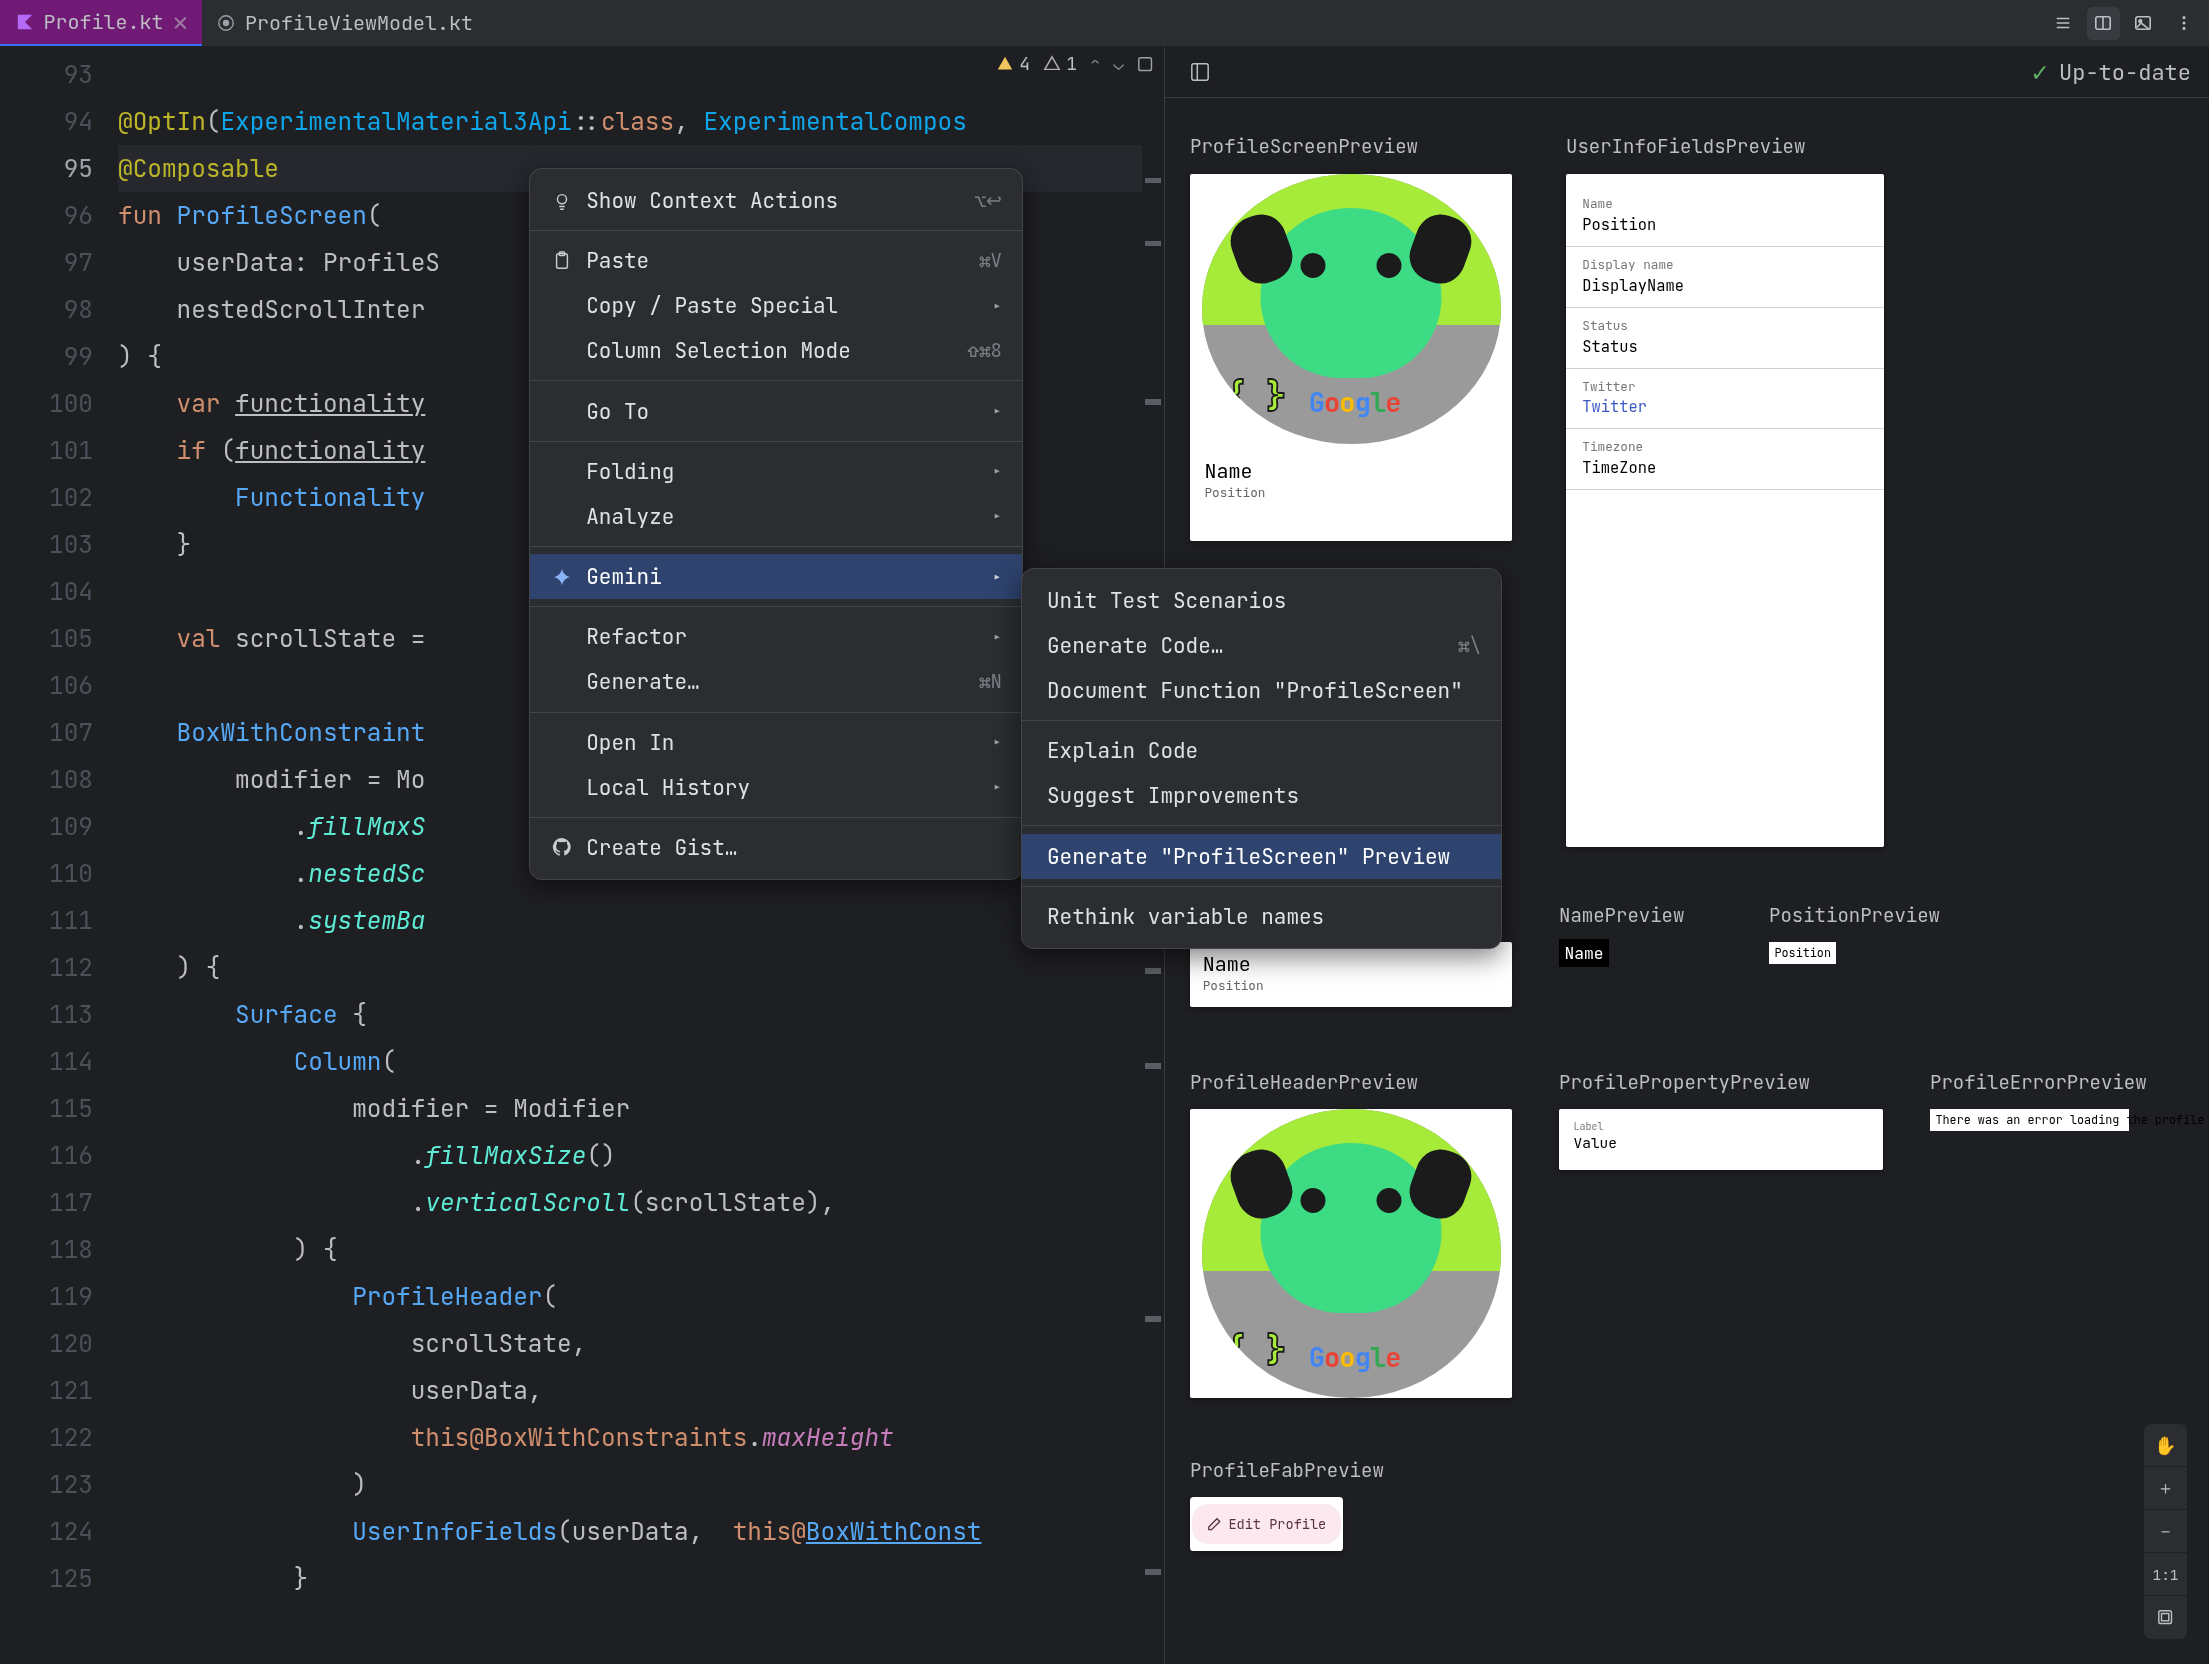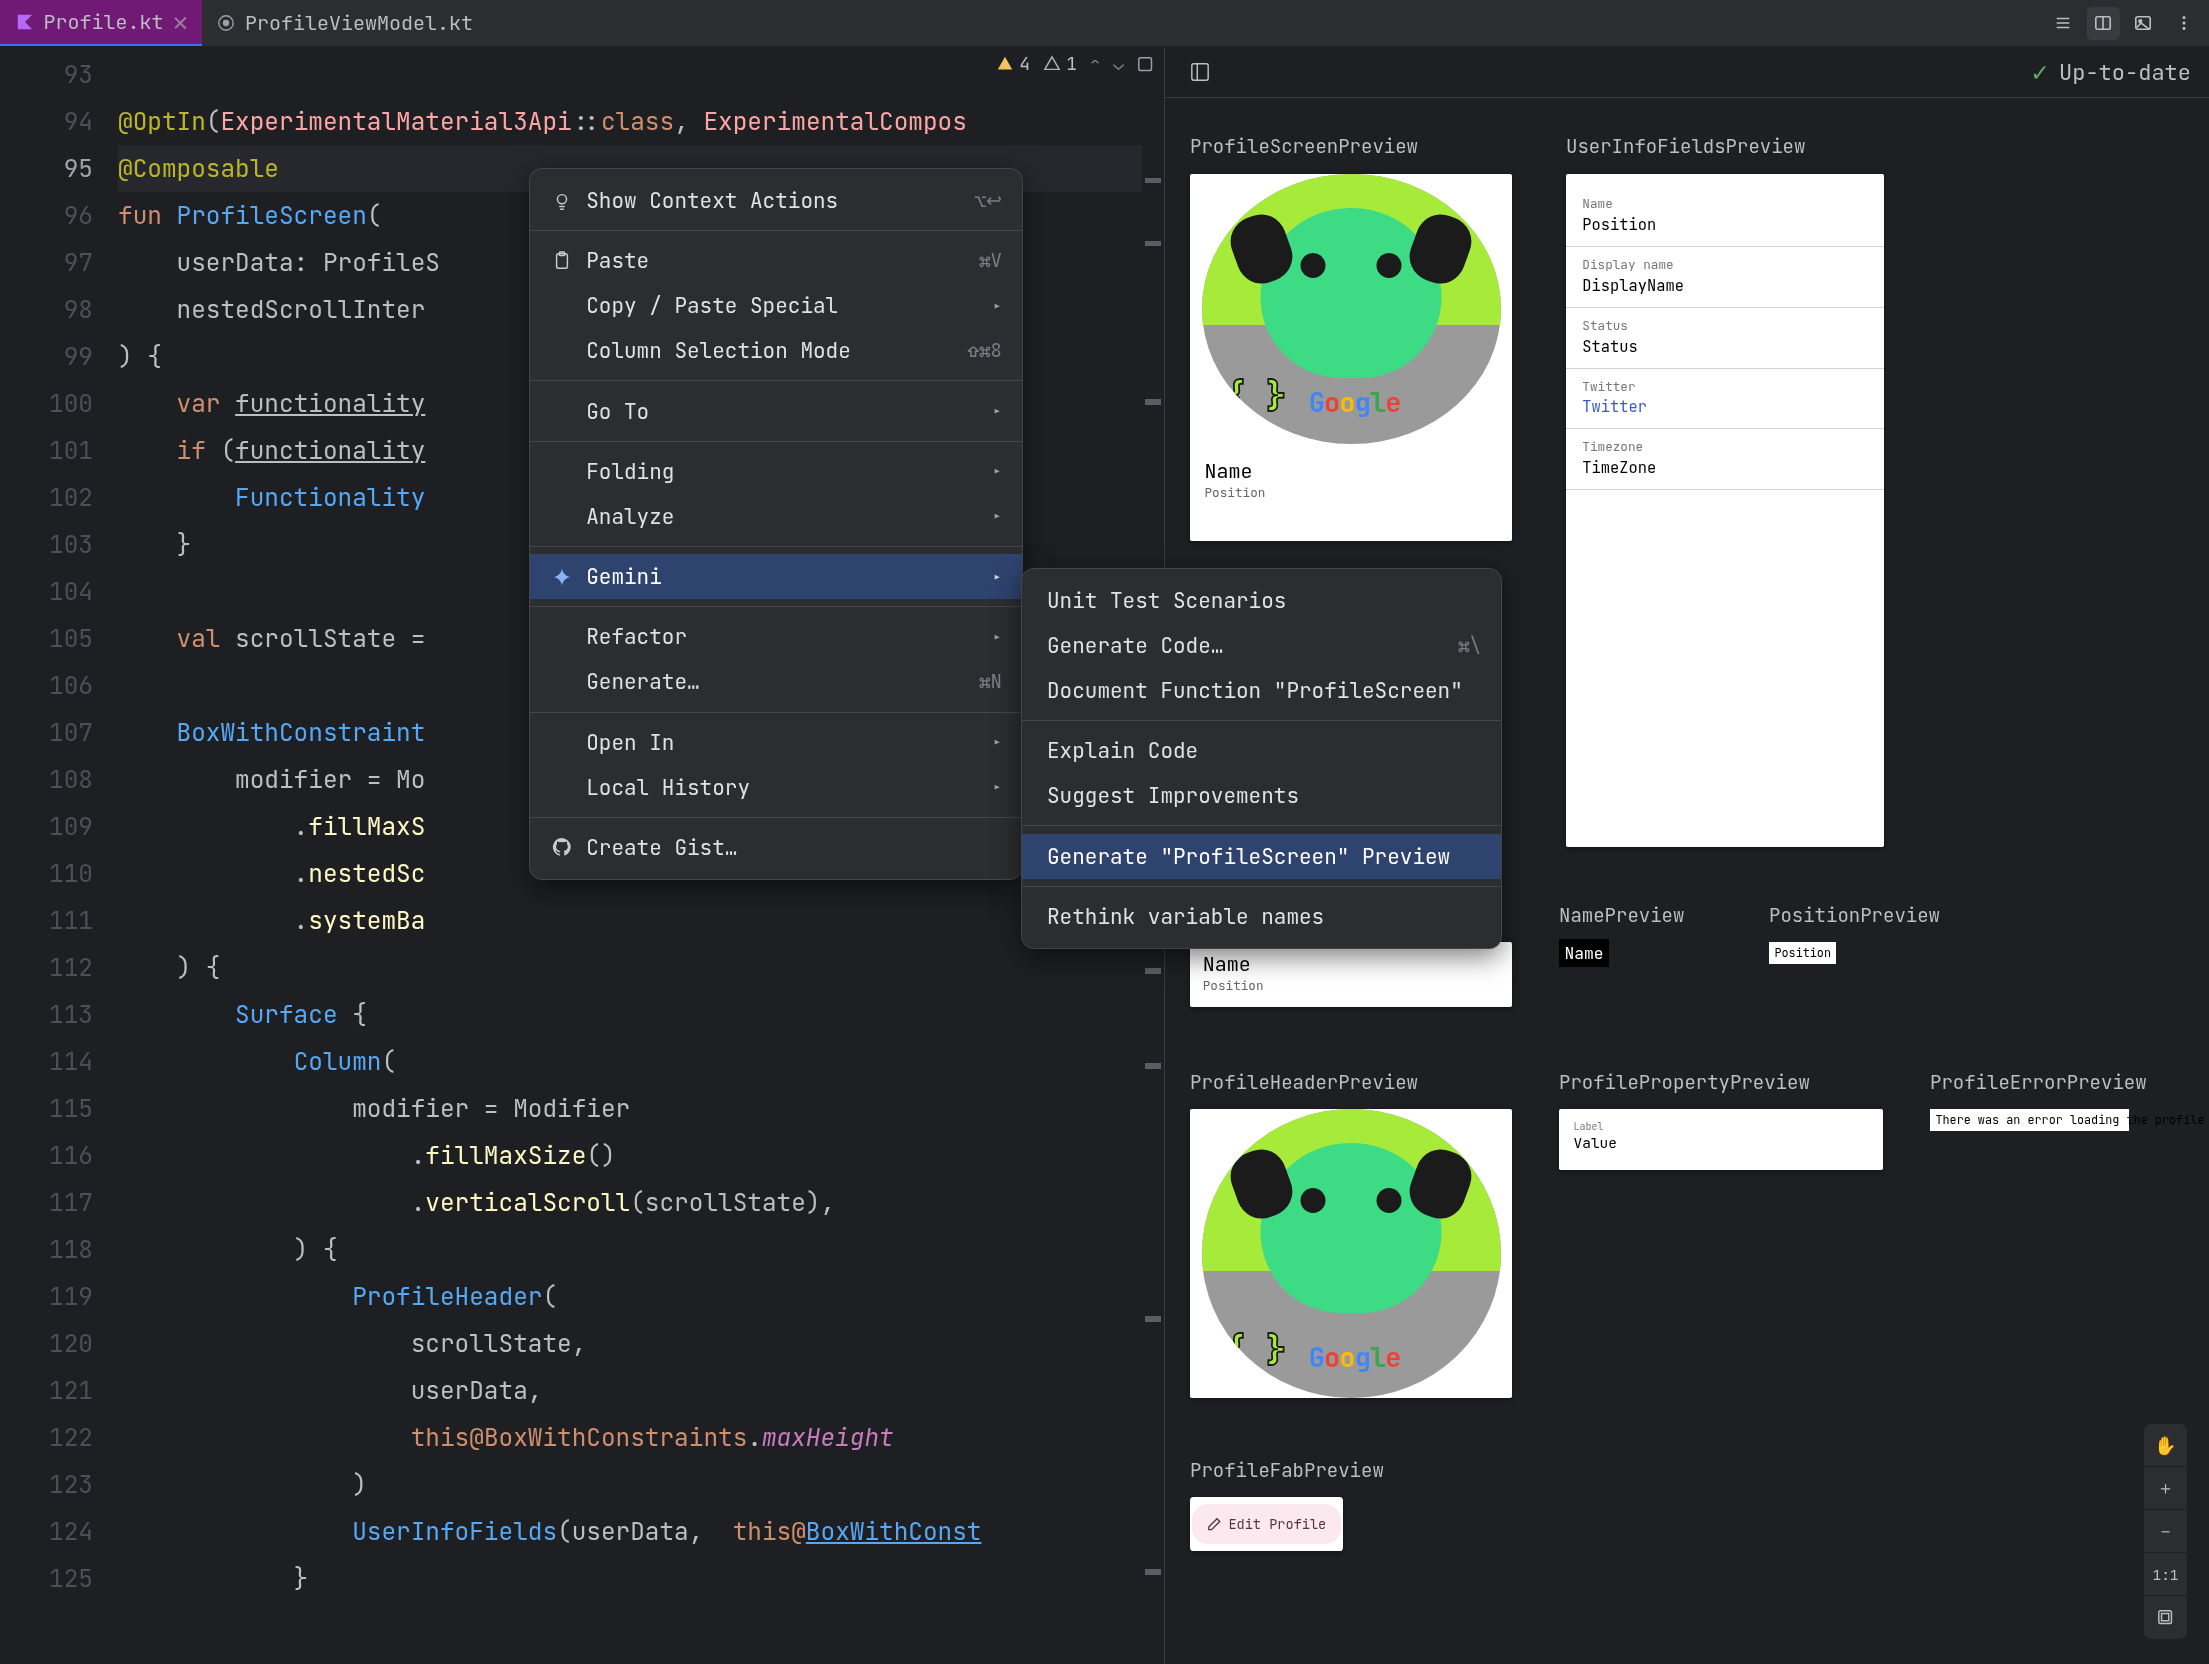--- a/index.html
+++ b/index.html
@@ -111,22 +111,22 @@
       white-space: pre;
       overflow: hidden;
     }
     .line { height: 47px; }
     .line.hl-line { background: #26282e; }
 
     
     .kw { color: #cf8e6d; }
     .ann { color: #bbb529; }
     .func { color: #56a8f5; }
-    .funcI { color: #fef9c3; }
-    .type { color: #fca5a5; }
+    .funcI { color: #5eead4; font-style: italic; }
+    .type { color: #0ea5e9; }
     .ident { color: #bcbec4; }
     .field { color: #c77dbb; font-style: italic; }
     .underline { text-decoration: underline; }
     .this { color: #cf8e6d; }
 
     
     .minimap {
       position: absolute; right: 0; top: 36px; bottom: 0;
       width: 22px;
       background: #1e1f22;

